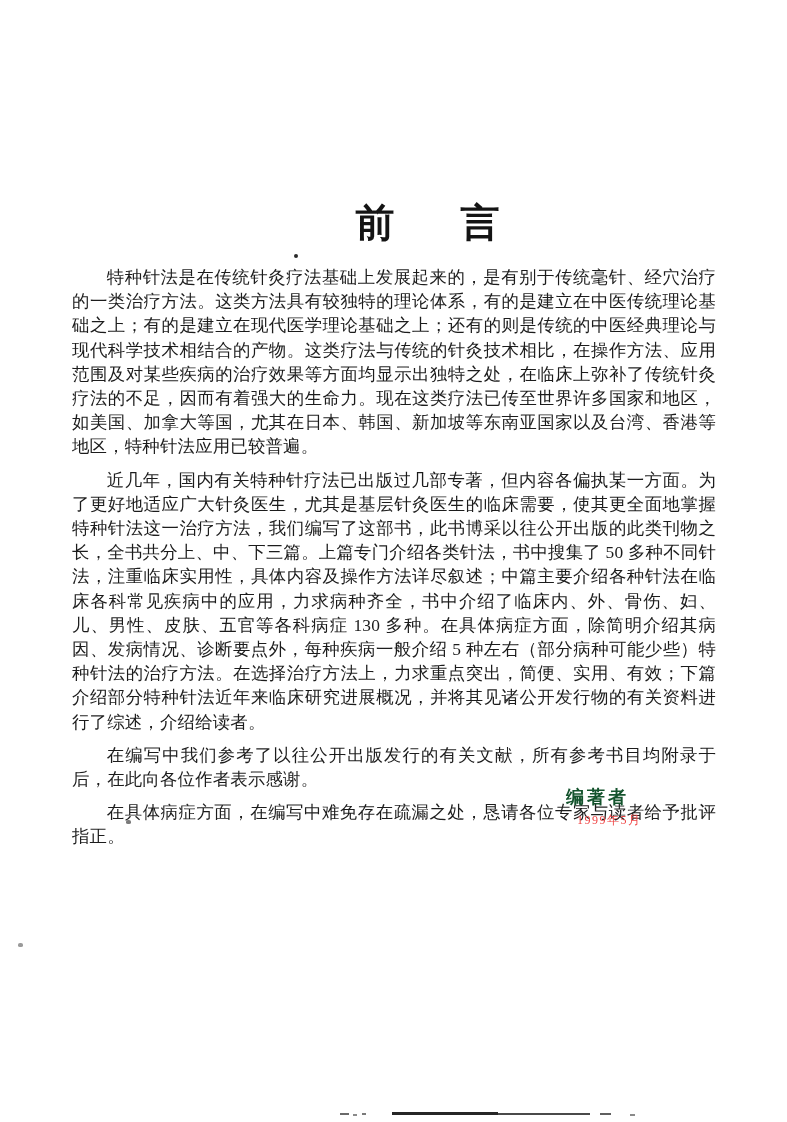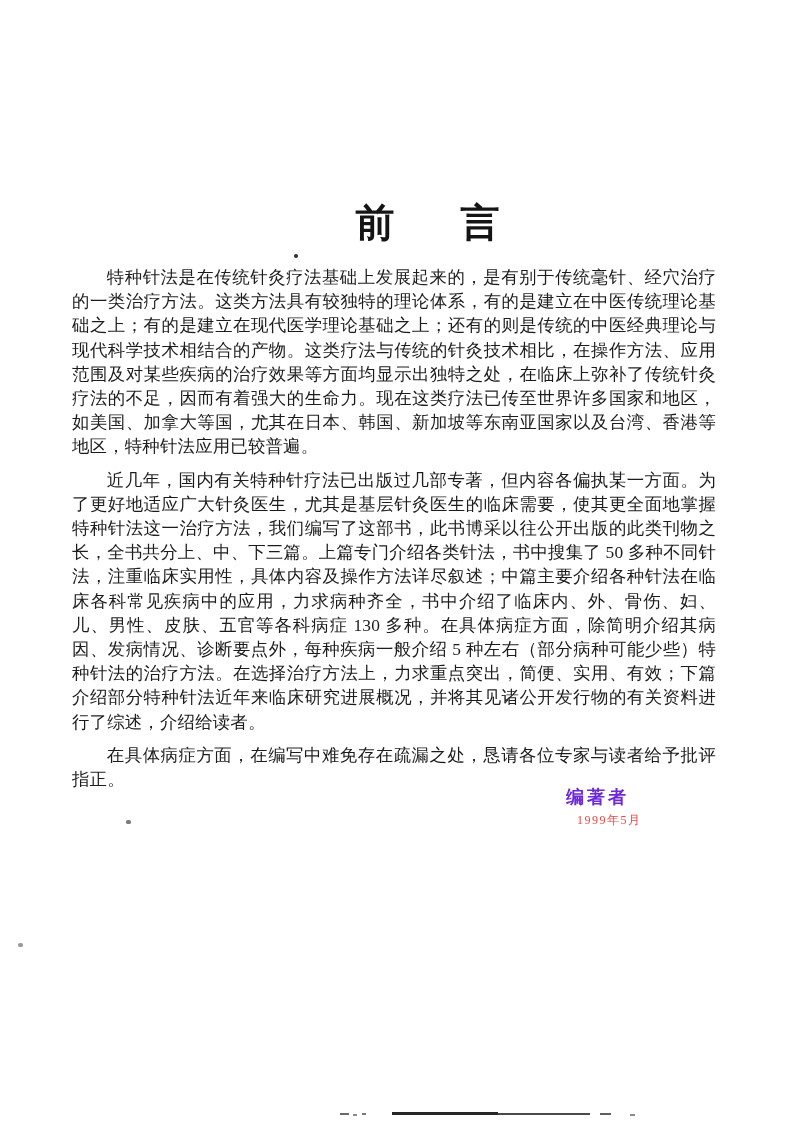--- a/index.html
+++ b/index.html
@@ -47,21 +47,21 @@
   .body-text p {
     margin: 9px;
     text-indent: 2em;
   }
   .signature {
     position: absolute;
     left: 566px;
     top: 785px;
     font-size: 18px;
     font-weight: bold;
-    color: #6d28d9;
+    color: #14532d;
     letter-spacing: 3px;
   }
   .pub-date {
     position: absolute;
     left: 577px;
     top: 812px;
     font-size: 12px;
     color: #ef4444;
     letter-spacing: 1.5px;
   }
@@ -86,20 +86,21 @@
 
 <div class="page">
 
   <div class="title-wrap">
     <span class="title">前言</span>
   </div>
 
   <div class="body-text">
     <p>特种针法是在传统针灸疗法基础上发展起来的，是有别于传统毫针、经穴治疗的一类治疗方法。这类方法具有较独特的理论体系，有的是建立在中医传统理论基础之上；有的是建立在现代医学理论基础之上；还有的则是传统的中医经典理论与现代科学技术相结合的产物。这类疗法与传统的针灸技术相比，在操作方法、应用范围及对某些疾病的治疗效果等方面均显示出独特之处，在临床上弥补了传统针灸疗法的不足，因而有着强大的生命力。现在这类疗法已传至世界许多国家和地区，如美国、加拿大等国，尤其在日本、韩国、新加坡等东南亚国家以及台湾、香港等地区，特种针法应用已较普遍。</p>
     <p>近几年，国内有关特种针疗法已出版过几部专著，但内容各偏执某一方面。为了更好地适应广大针灸医生，尤其是基层针灸医生的临床需要，使其更全面地掌握特种针法这一治疗方法，我们编写了这部书，此书博采以往公开出版的此类刊物之长，全书共分上、中、下三篇。上篇专门介绍各类针法，书中搜集了 50 多种不同针法，注重临床实用性，具体内容及操作方法详尽叙述；中篇主要介绍各种针法在临床各科常见疾病中的应用，力求病种齐全，书中介绍了临床内、外、骨伤、妇、儿、男性、皮肤、五官等各科病症 130 多种。在具体病症方面，除简明介绍其病因、发病情况、诊断要点外，每种疾病一般介绍 5 种左右（部分病种可能少些）特种针法的治疗方法。在选择治疗方法上，力求重点突出，简便、实用、有效；下篇介绍部分特种针法近年来临床研究进展概况，并将其见诸公开发行物的有关资料进行了综述，介绍给读者。</p>
+    <p>在编写中我们参考了以往公开出版发行的有关文献，所有参考书目均附录于后，在此向各位作者表示感谢。</p>
     <p>在具体病症方面，在编写中难免存在疏漏之处，恳请各位专家与读者给予批评指正。</p>
   </div>
 
   <div class="signature">编著者</div>
 
   <div class="pub-date">1999年5月</div>
 
   <div class="artifact a-dot-top"></div>
   <div class="artifact a-dot-mid"></div>
   <div class="artifact a-dot-left"></div>

